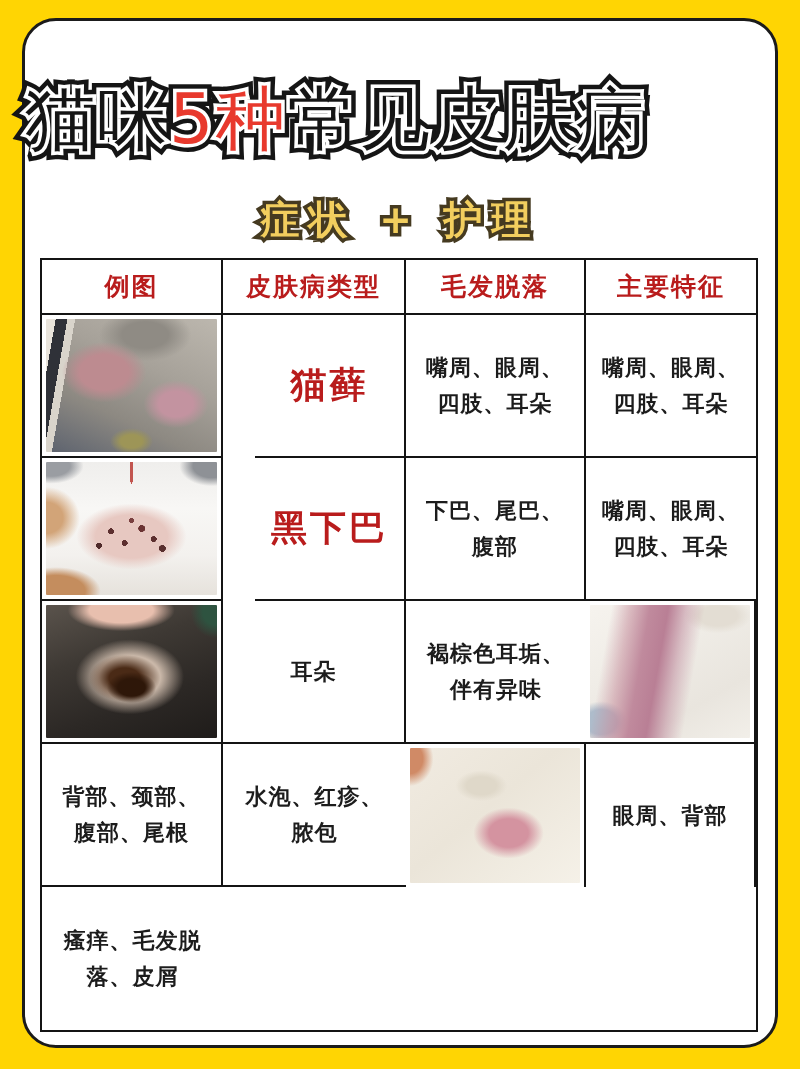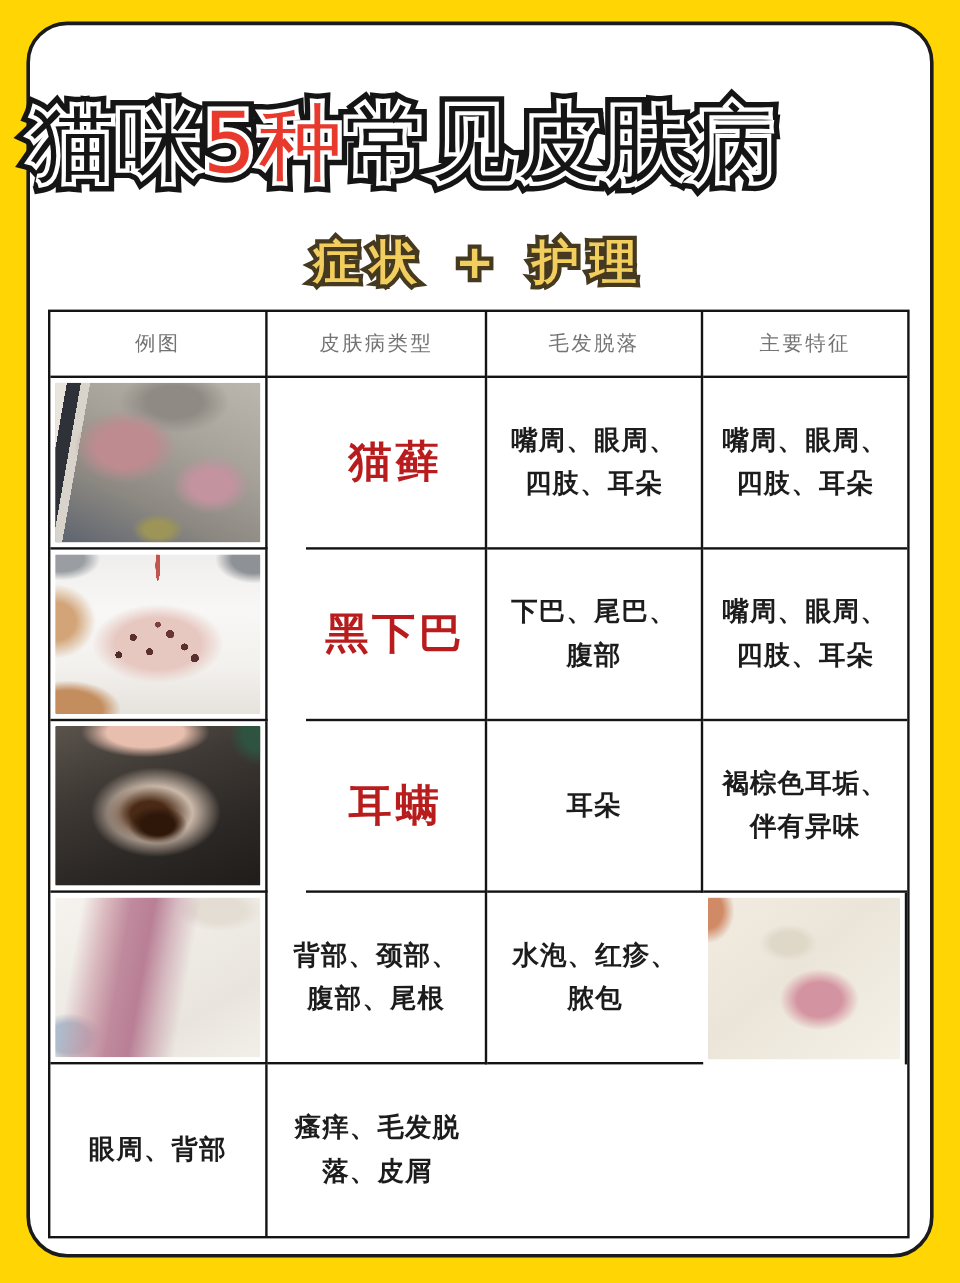--- a/index.html
+++ b/index.html
@@ -65,21 +65,21 @@
   }
   .cell {
     border-right: 2px solid #141414;
     border-bottom: 2px solid #141414;
     display: flex; align-items: center; justify-content: center;
     text-align: center;
     overflow: hidden;
   }
   .cell.c-last { border-right: none; }
   .cell.r-last { border-bottom: none; }
-  .th { font-size: 17px; font-weight: 400; color: #737373; letter-spacing: 2px; }
+  .th { font-size: 25px; font-weight: 700; color: #b91c1c; letter-spacing: 2px; }
   .disease { font-size: 36px; font-weight: 900; color: #b91c1c; letter-spacing: 3px; margin-left: 32px; }
   .body-text {
     font-size: 22px; font-weight: 600; color: #1c1c1c;
     line-height: 1.62; padding: 0 15px; letter-spacing: 1px;
   }
   .photo-cell { padding: 4px; }
   .photo { width: 100%; height: 100%; border-radius: 1px; }
 
   
   .photo-ringworm {
@@ -166,21 +166,20 @@
       <div class="cell photo-cell">
         <div class="photo photo-blackchin"></div>
       </div>
       <div class="cell disease">黑下巴</div>
       <div class="cell body-text">下巴、尾巴、腹部</div>
       <div class="cell body-text c-last">嘴周、眼周、四肢、耳朵</div>
 
       <div class="cell photo-cell">
         <div class="photo photo-earmites"></div>
       </div>
-      <div class="cell disease">耳螨</div>
       <div class="cell body-text">耳朵</div>
       <div class="cell body-text c-last">褐棕色耳垢、伴有异味</div>
 
       <div class="cell photo-cell">
         <div class="photo photo-eczema"></div>
       </div>
       <div class="cell body-text">背部、颈部、腹部、尾根</div>
       <div class="cell body-text c-last">水泡、红疹、脓包</div>
 
       <div class="cell photo-cell r-last">

